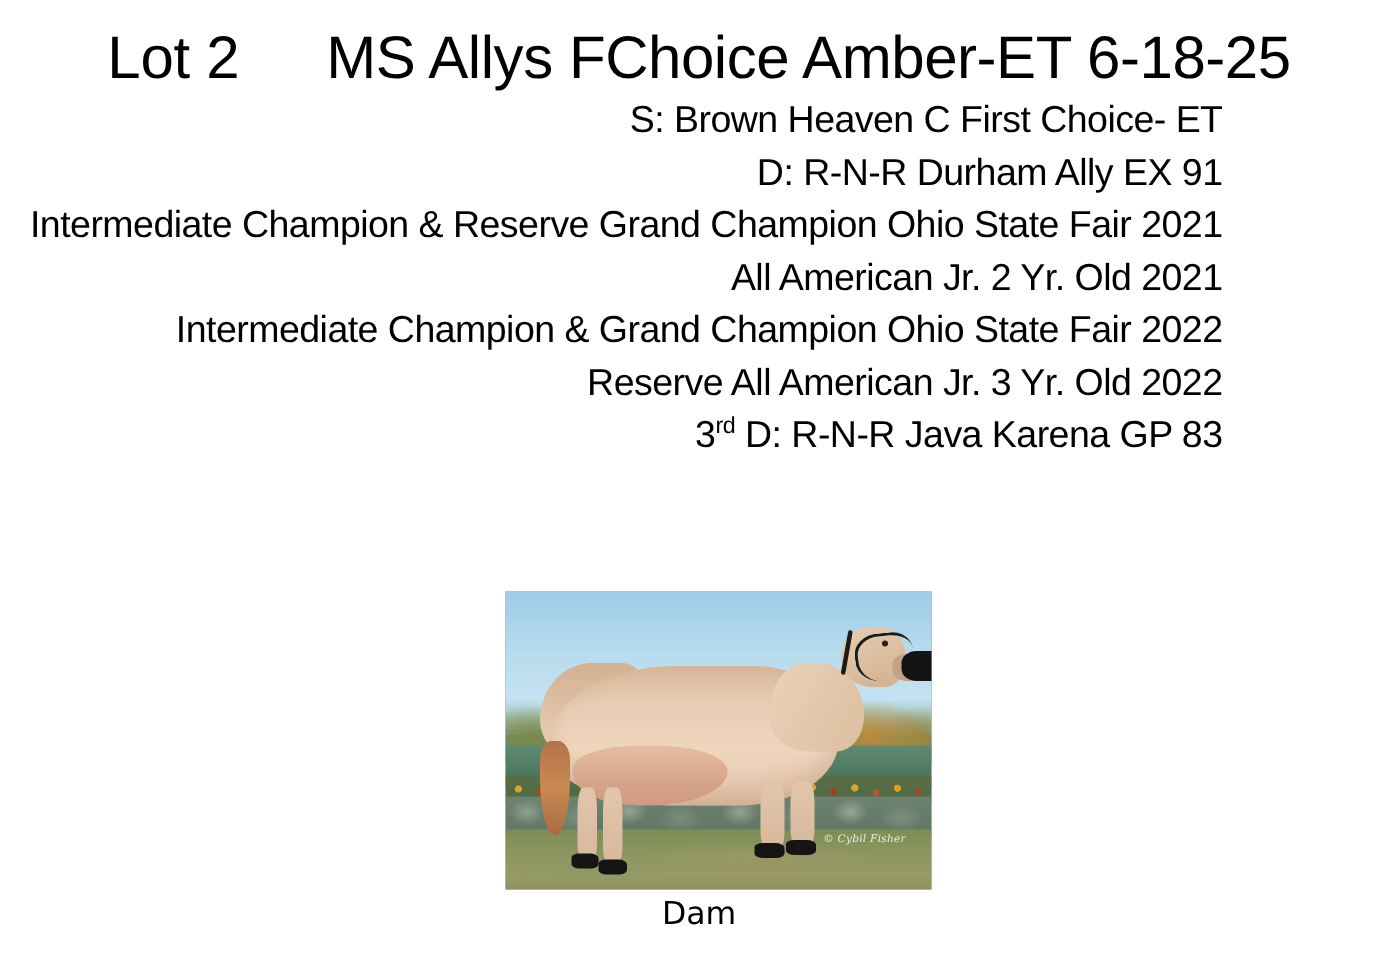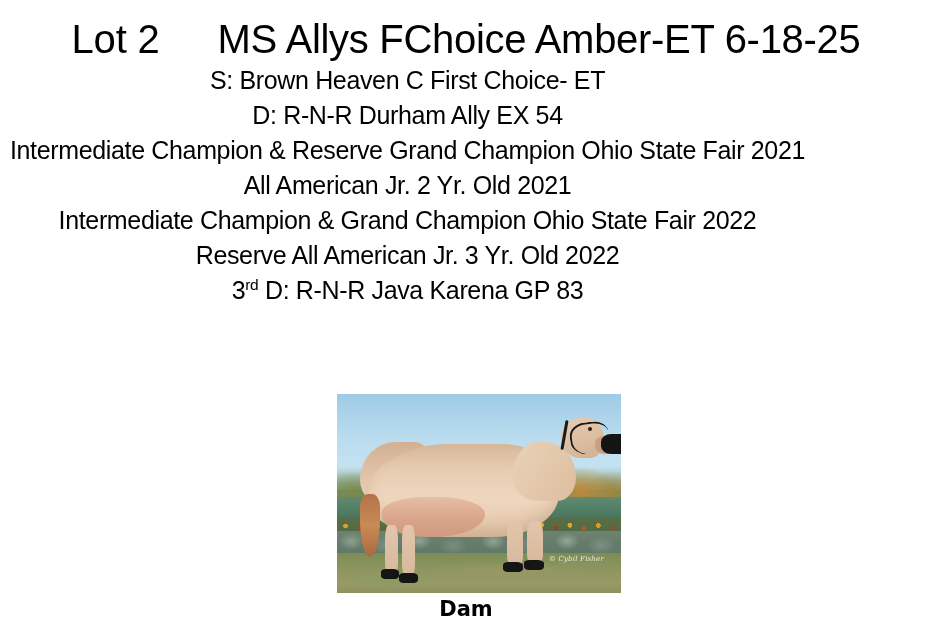--- a/index.html
+++ b/index.html
@@ -43,21 +43,21 @@
     letter-spacing: -0.3px;
     white-space: nowrap;
   }
 
   
   .body-block {
     position: absolute;
     top: 63px;
     left: 0;
     width: 815px;
-    text-align: center;
+    text-align: right;
   }
   .body-line {
     font-size: 25px;
     line-height: 35px;
     letter-spacing: -0.35px;
     white-space: nowrap;
   }
   .body-line sup {
     font-size: 0.62em;
     line-height: 0;
@@ -297,37 +297,36 @@
   
   .caption {
     position: absolute;
     top: 596px;
     left: 0;
     width: 932px;
     text-align: center;
     font-family: "DejaVu Sans", sans-serif;
     font-size: 21px;
     line-height: 26px;
-    font-weight: bold;
   }
 </style>
 </head>
 <body>
 
 <div class="title-row">
   <span class="lot-label">Lot 2</span>
   <span class="title-gap"></span>
   <span class="title-main">MS Allys FChoice Amber-ET 6-18-25</span>
 </div>
 
 <div class="body-block">
 
   <div class="body-line">S: Brown Heaven C First Choice- ET</div>
 
-  <div class="body-line">D: R-N-R Durham Ally EX 54</div>
+  <div class="body-line">D: R-N-R Durham Ally EX 91</div>
 
   <div class="body-line">Intermediate Champion &amp; Reserve Grand Champion Ohio State Fair 2021</div>
 
 
   <div class="body-line">All American Jr. 2 Yr. Old 2021</div>
 
   <div class="body-line">Intermediate Champion &amp; Grand Champion Ohio State Fair 2022</div>
 
 
   <div class="body-line">Reserve All American Jr. 3 Yr. Old 2022</div>

